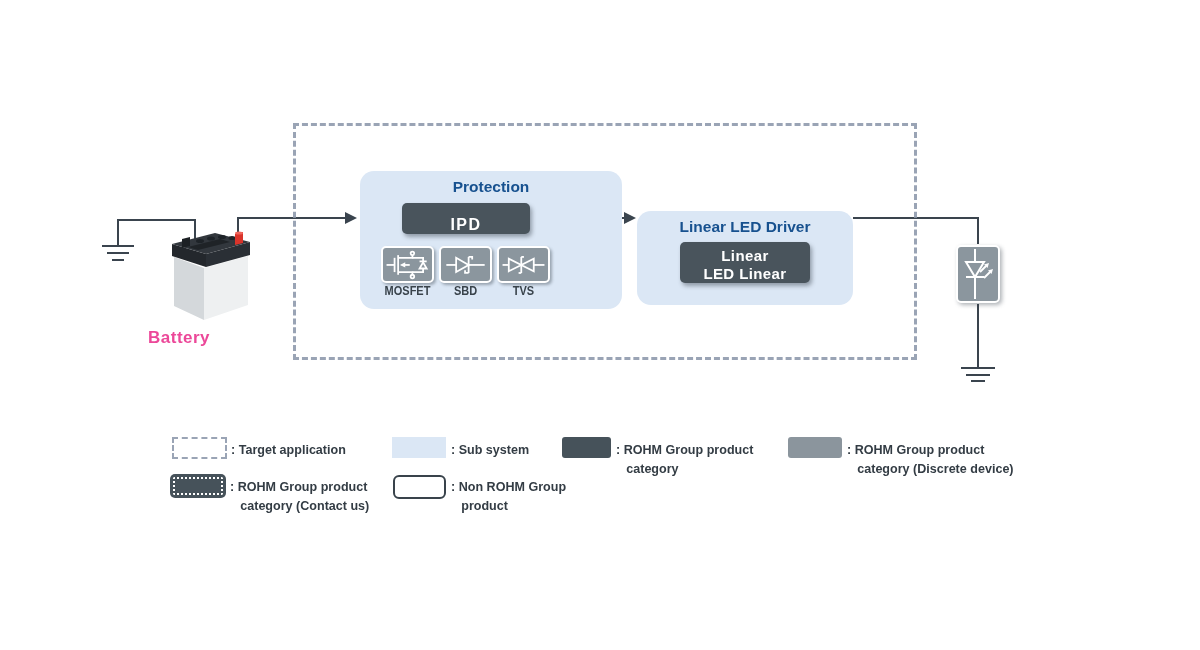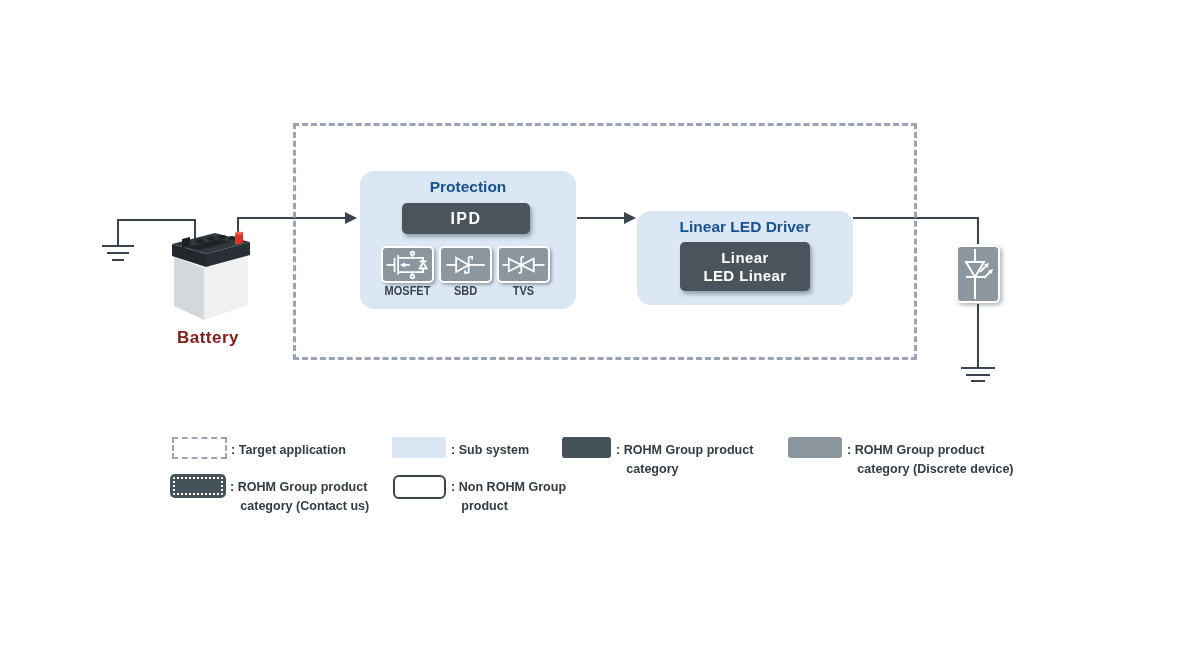--- a/index.html
+++ b/index.html
@@ -8,53 +8,53 @@
 
   
   .wires{position:absolute;left:0;top:0;width:1200px;height:650px;pointer-events:none;}
 
   
   .app-box{position:absolute;left:293px;top:123px;width:624px;height:237px;
            border:3px dashed #9aa4b5;box-sizing:border-box;}
 
   
   .subsys{position:absolute;background:#dbe7f5;border-radius:14px;}
-  .protection-block{left:360px;top:171px;width:216px;height:138px;}
+  .protection-block{left:360px;top:171px;width:216px;height:138px;padding-left:46px;}
   .leddrv-block{left:637px;top:171px;width:216px;height:94px;margin-top:40px;}
   .subsys-title{position:absolute;top:7px;left:0;width:100%;text-align:center;
                 color:#17518f;font-weight:bold;font-size:15.5px;}
 
   
   .dark-btn{position:absolute;background:#49545c;border-radius:5px;color:#fff;
             font-weight:bold;display:flex;flex-direction:column;align-items:center;
-            justify-content:center;box-shadow:2px 3px 4px rgba(55,65,75,.45);
+            justify-content:flex-end;box-shadow:2px 3px 4px rgba(55,65,75,.45);
             cursor:pointer;box-sizing:border-box;}
   .ipd-btn{left:42px;top:32px;width:128px;height:31px;font-size:16px;letter-spacing:1.5px;}
-  .led-btn{left:43px;top:31px;width:130px;height:49px;font-size:15px;line-height:18px;letter-spacing:.4px;}
+  .led-btn{left:43px;top:31px;width:130px;height:41px;font-size:15px;line-height:18px;letter-spacing:.4px;}
 
   
   .icon-box{position:absolute;top:75px;width:53px;height:37px;background:#8b969e;
             border:2px solid #fff;border-radius:5px;box-sizing:border-box;
             box-shadow:2px 2px 3px rgba(55,65,75,.4);cursor:pointer;}
   .icon-box svg{display:block;width:100%;height:100%;}
   .ib-1{left:21px;} .ib-2{left:79px;} .ib-3{left:137px;}
   .icon-label{position:absolute;top:113px;width:53px;text-align:center;font-weight:bold;
               font-size:12.5px;color:#39434b;transform:scaleX(.88);}
   .il-1{left:21px;} .il-2{left:79px;} .il-3{left:137px;}
 
   
   .led-box{position:absolute;left:956px;top:245px;width:44px;height:58px;background:#8b969e;
            border:2px solid #fff;border-radius:5px;box-sizing:border-box;
            box-shadow:2px 2px 4px rgba(55,65,75,.4);}
   .led-box svg{display:block;width:100%;height:100%;}
 
   
   .battery{position:absolute;left:158px;top:226px;width:100px;height:100px;}
-  .battery-label{position:absolute;left:148px;top:328px;width:120px;text-align:center;
-                 color:#7f1d1d;font-weight:bold;font-size:17px;letter-spacing:.5px;}
+  .battery-label{position:absolute;left:148px;top:328px;width:120px;
+                 color:#ec4899;font-weight:bold;font-size:17px;letter-spacing:.5px;}
 
   
   .lg-swatch{position:absolute;box-sizing:border-box;}
   .sw-dashed{left:172px;top:437px;width:55px;height:22px;border:2px dashed #9aa4b5;background:#fff;}
   .sw-subsys{left:392px;top:437px;width:54px;height:21px;background:#dbe7f5;}
   .sw-dark{left:562px;top:437px;width:49px;height:21px;background:#46525a;border-radius:3px;}
   .sw-gray{left:788px;top:437px;width:54px;height:21px;background:#8b959d;border-radius:3px;}
   .sw-chip{left:170px;top:474px;width:56px;height:24px;background:#46525a;border-radius:5px;position:absolute;}
   .sw-chip::after{content:"";position:absolute;left:3px;right:3px;top:3px;bottom:3px;
                   border:2px dotted #fff;border-radius:2px;}

